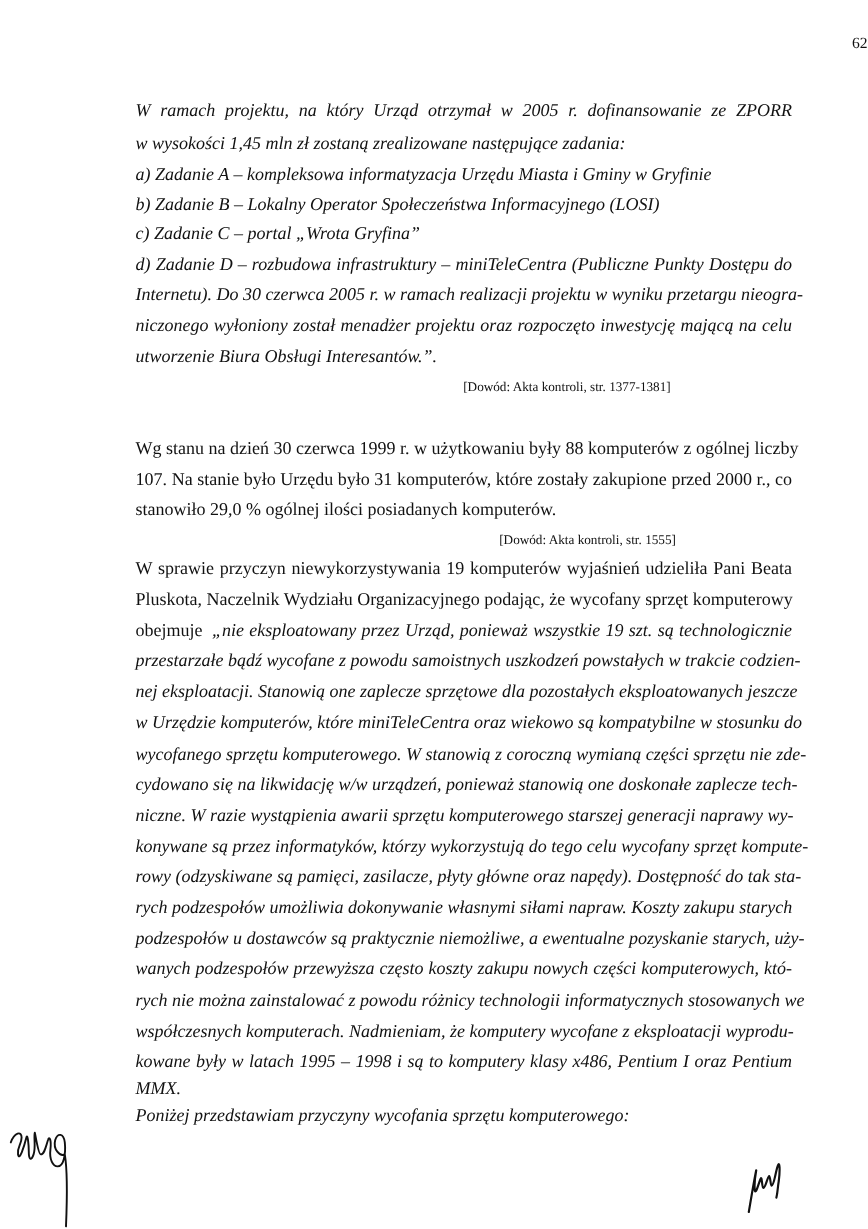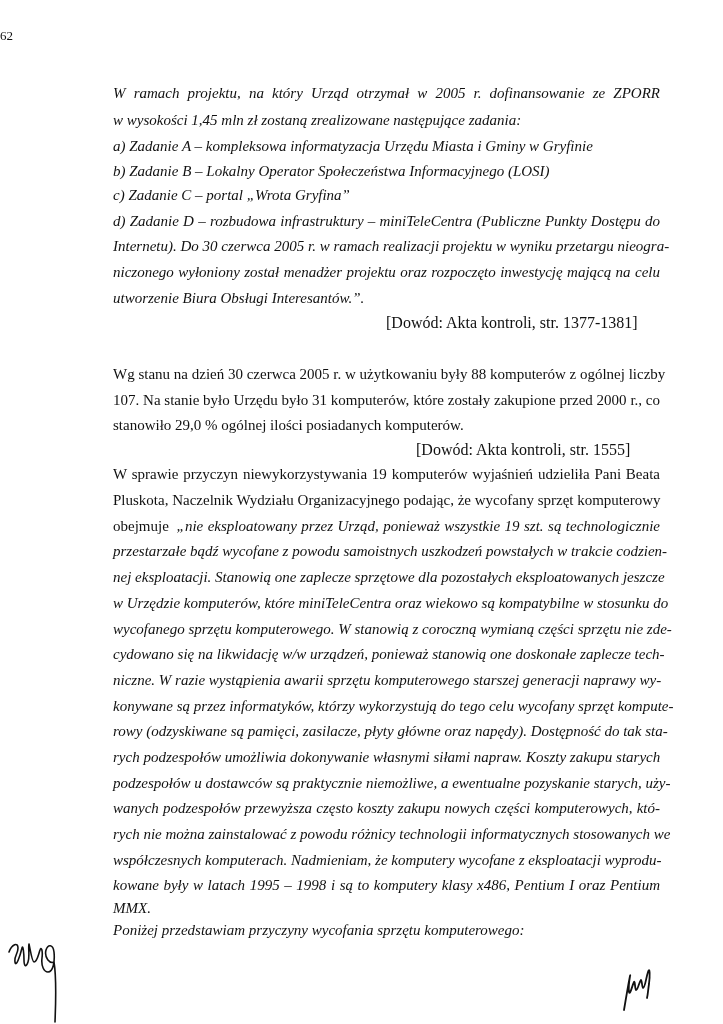--- a/index.html
+++ b/index.html
@@ -10,39 +10,39 @@
       position: relative;
       overflow: hidden;
       font-family: "Liberation Serif", "DejaVu Serif", serif;
       color: #111111;
     }
     .page-number {
       position: absolute;
       top: 28px;
       left: 0;
       width: 723px;
-      text-align: left;
+      text-align: right;
       font-size: 13px;
     }
     .line {
       position: absolute;
       left: 113px;
       width: 547px;
       font-size: 15px;
       line-height: 18px;
       white-space: nowrap;
     }
     .italic { font-style: italic; }
     .justify {
       text-align: justify;
       text-align-last: justify;
     }
     .evidence {
       position: absolute;
-      font-size: 16px;
+      font-size: 11px;
       line-height: 18px;
       white-space: nowrap;
     }
     .sig {
       position: absolute;
     }
   </style>
 </head>
 <body>
 
@@ -57,21 +57,21 @@
     <div class="line italic" style="top:162px;">b) Zadanie B – Lokalny Operator Społeczeństwa Informacyjnego (LOSI)</div>
     <div class="line italic" style="top:186px;">c) Zadanie C – portal „Wrota Gryfina”</div>
     <div class="line italic justify" style="top:212px;">d) Zadanie D – rozbudowa infrastruktury – miniTeleCentra (Publiczne Punkty Dostępu do</div>
     <div class="line italic justify" style="top:237px;">Internetu). Do 30 czerwca 2005 r. w ramach realizacji projektu w wyniku przetargu nieogra-</div>
     <div class="line italic justify" style="top:263px;">niczonego wyłoniony został menadżer projektu oraz rozpoczęto inwestycję mającą na celu</div>
     <div class="line italic" style="top:289px;">utworzenie Biura Obsługi Interesantów.”.</div>
     <div class="evidence" style="top:314px; left:386px;">[Dowód: Akta kontroli, str. 1377-1381]</div>
   </div>
 
   <div>
-    <div class="line justify" style="top:365px;">Wg stanu na dzień 30 czerwca 2005 r. w użytkowaniu były 88 komputerów z ogólnej liczby</div>
+    <div class="line justify" style="top:365px;">Wg stanu na dzień 30 czerwca 1999 r. w użytkowaniu były 88 komputerów z ogólnej liczby</div>
     <div class="line justify" style="top:391px;">107. Na stanie było Urzędu było 31 komputerów, które zostały zakupione przed 2000 r., co</div>
     <div class="line" style="top:416px;">stanowiło 29,0 % ogólnej ilości posiadanych komputerów.</div>
     <div class="evidence" style="top:441px; left:416px;">[Dowód: Akta kontroli, str. 1555]</div>
   </div>
 
   <div>
     <div class="line justify" style="top:465px;">W sprawie przyczyn niewykorzystywania 19 komputerów wyjaśnień udzieliła Pani Beata</div>
     <div class="line justify" style="top:491px;">Pluskota, Naczelnik Wydziału Organizacyjnego podając, że wycofany sprzęt komputerowy</div>
     <div class="line justify" style="top:517px; display:flex; justify-content:space-between;">
       <span style="white-space:pre;">obejmuje </span>

